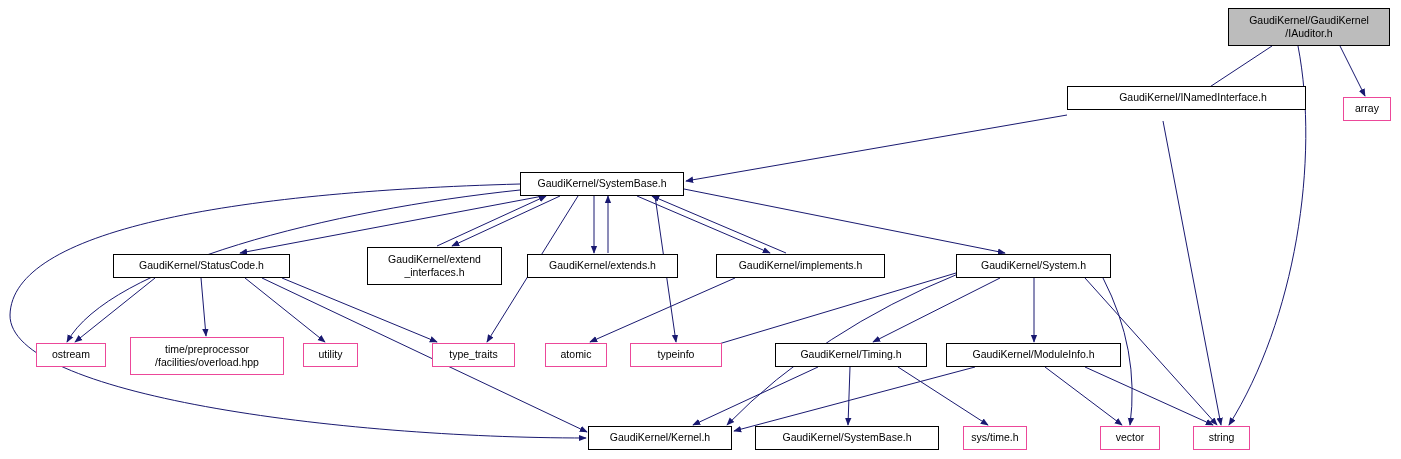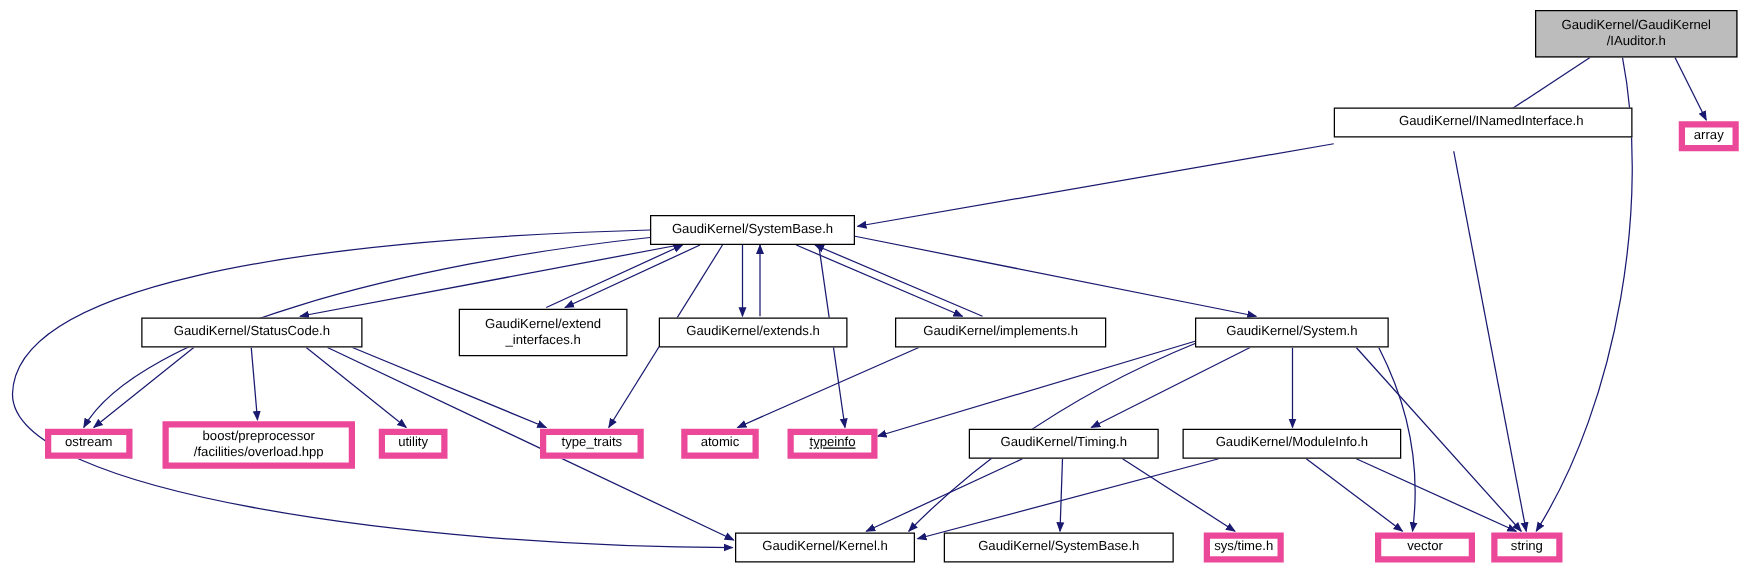--- a/index.html
+++ b/index.html
@@ -37,21 +37,21 @@
     text-align: center;
     font-size: 10.5px;
     line-height: 1.25;
     color: #000000;
     background: #ffffff;
     white-space: nowrap;
     cursor: default;
   }
   .node.internal { border: 1px solid #000000; cursor: pointer; }
   .node.main     { border: 1px solid #000000; background: #bcbcbc; }
-  .node.external { border: 5px solid #ec4899; }
+  .node.external { border: 1px solid #ec4899; }
   .lbl { pointer-events: none; }
 </style>
 </head>
 <body>
 
 <div class="canvas">
   <svg class="edges" xmlns="http://www.w3.org/2000/svg">
     <defs>
       <marker id="arrowhead" viewBox="0 0 10 10" refX="9" refY="5" markerWidth="8" markerHeight="8" orient="auto">
         <path d="M 0 1 L 10 5 L 0 9 z" fill="#191970"></path>
@@ -120,50 +120,50 @@
       <div class="node internal" style="left: 716px; top: 254px; width: 169px; height: 24px;">
         <div class="lbl">GaudiKernel/implements.h</div>
       </div>
       <div class="node internal" style="left: 956px; top: 254px; width: 155px; height: 24px;">
         <div class="lbl">GaudiKernel/System.h</div>
       </div>
       <div class="node external" style="left: 36px; top: 343px; width: 70px; height: 24px;">
         <div class="lbl">ostream</div>
       </div>
       <div class="node external" style="left: 130px; top: 337px; width: 154px; height: 38px;">
-        <div class="lbl">boost/preprocessor</div>
+        <div class="lbl">time/preprocessor</div>
         <div class="lbl">/facilities/overload.hpp</div>
       </div>
       <div class="node external" style="left: 303px; top: 343px; width: 55px; height: 24px;">
         <div class="lbl">utility</div>
       </div>
       <div class="node external" style="left: 432px; top: 343px; width: 83px; height: 24px;">
         <div class="lbl">type_traits</div>
       </div>
       <div class="node external" style="left: 545px; top: 343px; width: 62px; height: 24px;">
         <div class="lbl">atomic</div>
       </div>
-      <div class="node external" style="left: 630px; top: 343px; width: 72px; height: 24px; text-decoration: underline;">
+      <div class="node external" style="left: 630px; top: 343px; width: 92px; height: 24px;">
         <div class="lbl">typeinfo</div>
       </div>
       <div class="node internal" style="left: 775px; top: 343px; width: 152px; height: 24px;">
         <div class="lbl">GaudiKernel/Timing.h</div>
       </div>
       <div class="node internal" style="left: 946px; top: 343px; width: 175px; height: 24px;">
         <div class="lbl">GaudiKernel/ModuleInfo.h</div>
       </div>
       <div class="node internal" style="left: 588px; top: 426px; width: 144px; height: 24px;">
         <div class="lbl">GaudiKernel/Kernel.h</div>
       </div>
       <div class="node internal" style="left: 755px; top: 426px; width: 184px; height: 24px;">
         <div class="lbl">GaudiKernel/SystemBase.h</div>
       </div>
       <div class="node external" style="left: 963px; top: 426px; width: 64px; height: 24px;">
         <div class="lbl">sys/time.h</div>
       </div>
-      <div class="node external" style="left: 1100px; top: 426px; width: 80px; height: 24px;">
+      <div class="node external" style="left: 1100px; top: 426px; width: 60px; height: 24px;">
         <div class="lbl">vector</div>
       </div>
       <div class="node external" style="left: 1193px; top: 426px; width: 57px; height: 24px;">
         <div class="lbl">string</div>
       </div>
     </div>
 </div>
 
 </body></html>

